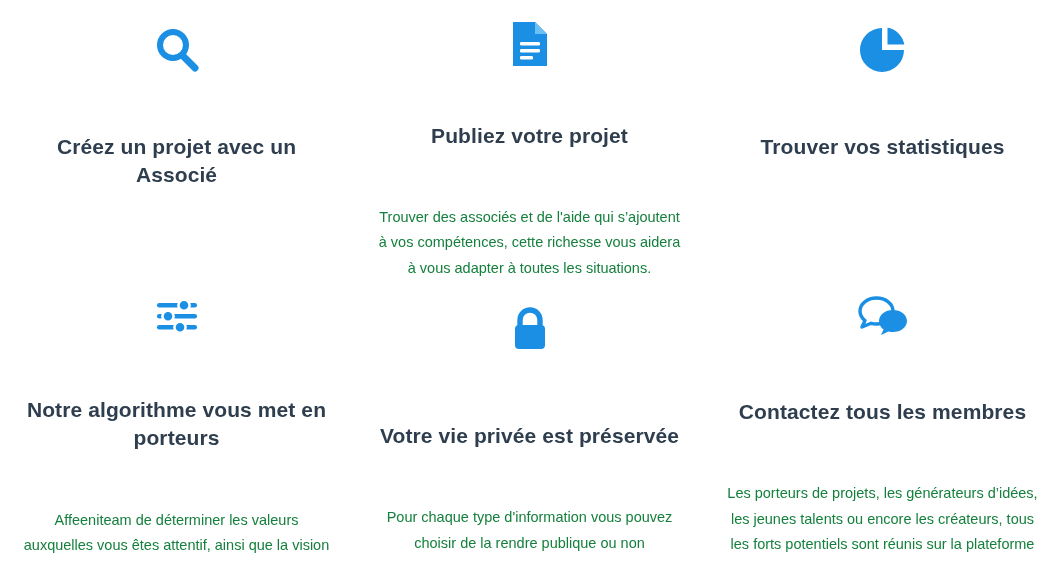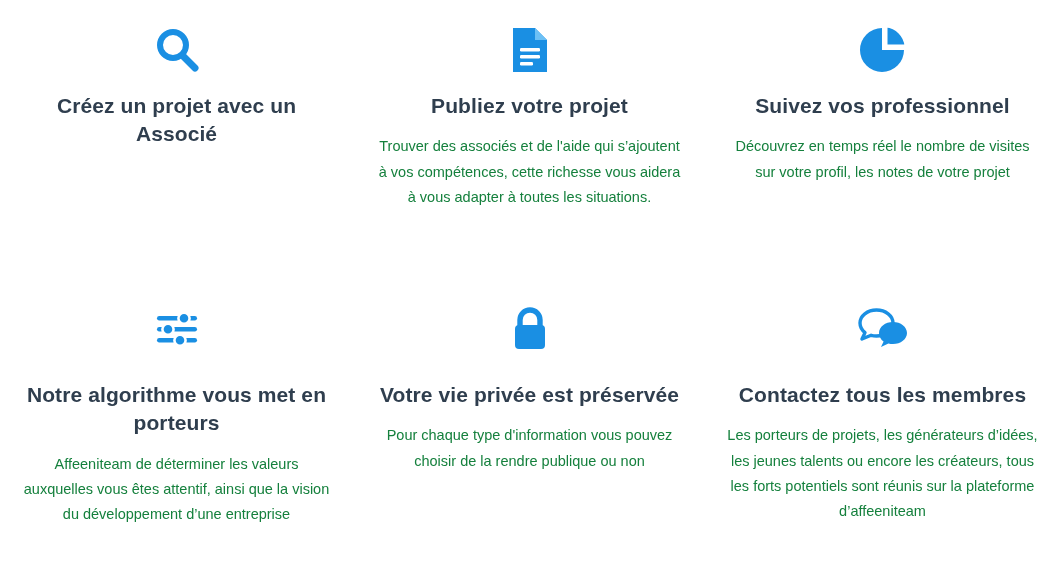--- a/index.html
+++ b/index.html
@@ -23,20 +23,21 @@
     box-sizing: border-box;
     padding: 0;
   }
   .feature {
     display: flex;
     flex-direction: column;
     align-items: center;
     text-align: center;
     box-sizing: border-box;
     padding: 14px 20px 0 20px;
+    gap: 41px;
   }
   .feature-icon {
     height: 72px;
     display: flex;
     align-items: center;
     justify-content: center;
     margin-bottom: 6px;
   }
   .feature-icon svg {
     display: block;
@@ -93,22 +94,21 @@
   </div>
 
   <div class="feature row-1">
     <div class="feature-icon">
       <svg width="54" height="52" viewBox="0 0 54 52" fill="none" xmlns="http://www.w3.org/2000/svg">
         <path d="M26 4a22 22 0 1 0 22 22H26V4z" fill="#1a8fe3"></path>
         <path d="M30 2a22 22 0 0 1 20 20H30V2z" fill="#1a8fe3"></path>
         <path d="M30 2a22 22 0 0 1 20 20H30V2z" fill="none" stroke="#ffffff" stroke-width="3"></path>
       </svg>
     </div>
-    <h3 class="feature-title">Suivez vos professionnel</h3>
-    <p class="feature-desc">Découvrez en temps réel le nombre de visites sur votre profil, les notes de votre projet</p>
+    <h3 class="feature-title">Trouver vos statistiques</h3>
   </div>
 
   <div class="feature row-2">
     <div class="feature-icon">
       <svg width="48" height="44" viewBox="0 0 48 44" fill="none" xmlns="http://www.w3.org/2000/svg">
         <rect x="4" y="8" width="40" height="4.5" rx="2.2" fill="#1a8fe3"></rect>
         <rect x="4" y="19" width="40" height="4.5" rx="2.2" fill="#1a8fe3"></rect>
         <rect x="4" y="30" width="40" height="4.5" rx="2.2" fill="#1a8fe3"></rect>
         <circle cx="31" cy="10.2" r="5.6" fill="#1a8fe3" stroke="#ffffff" stroke-width="2.6"></circle>
         <circle cx="15" cy="21.2" r="5.6" fill="#1a8fe3" stroke="#ffffff" stroke-width="2.6"></circle>

